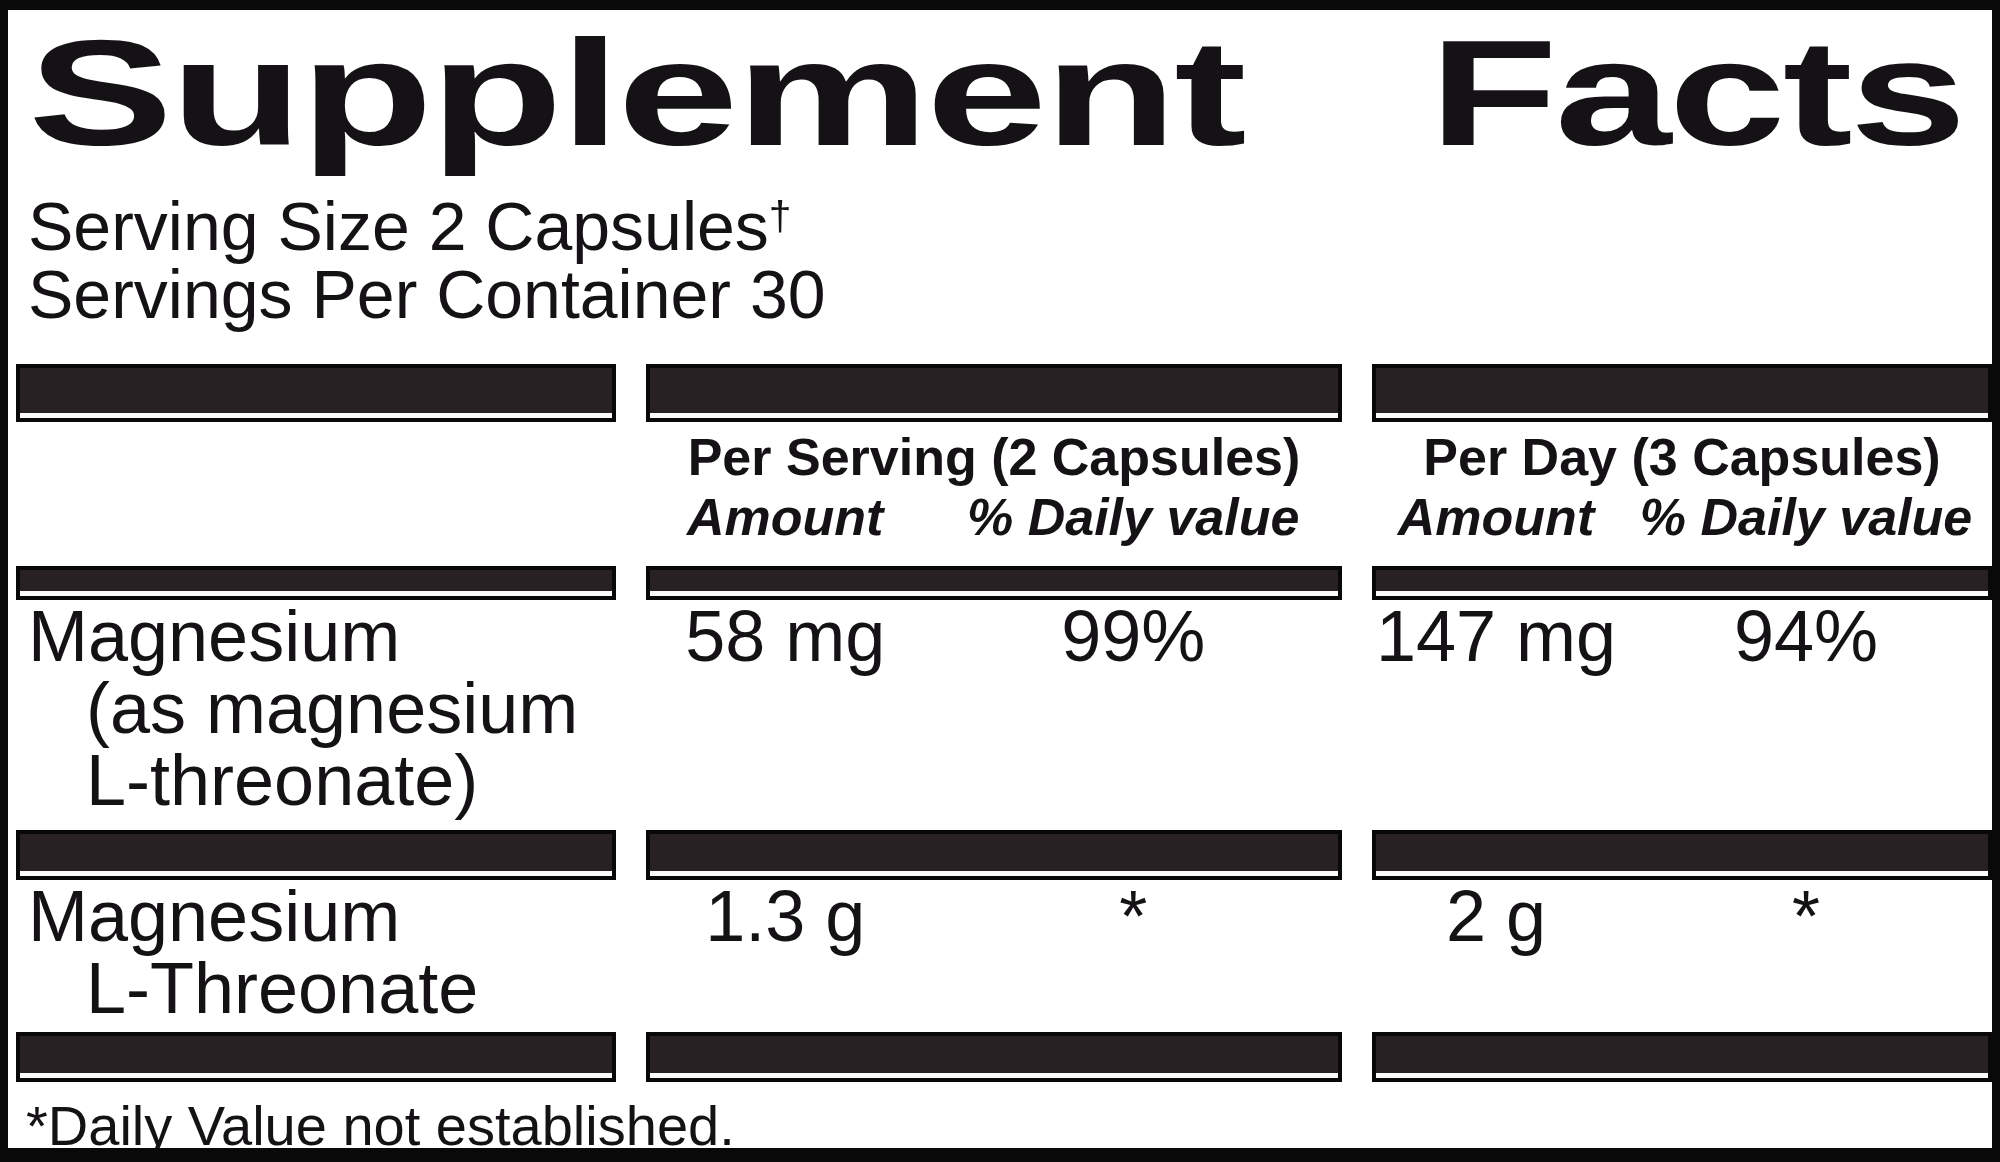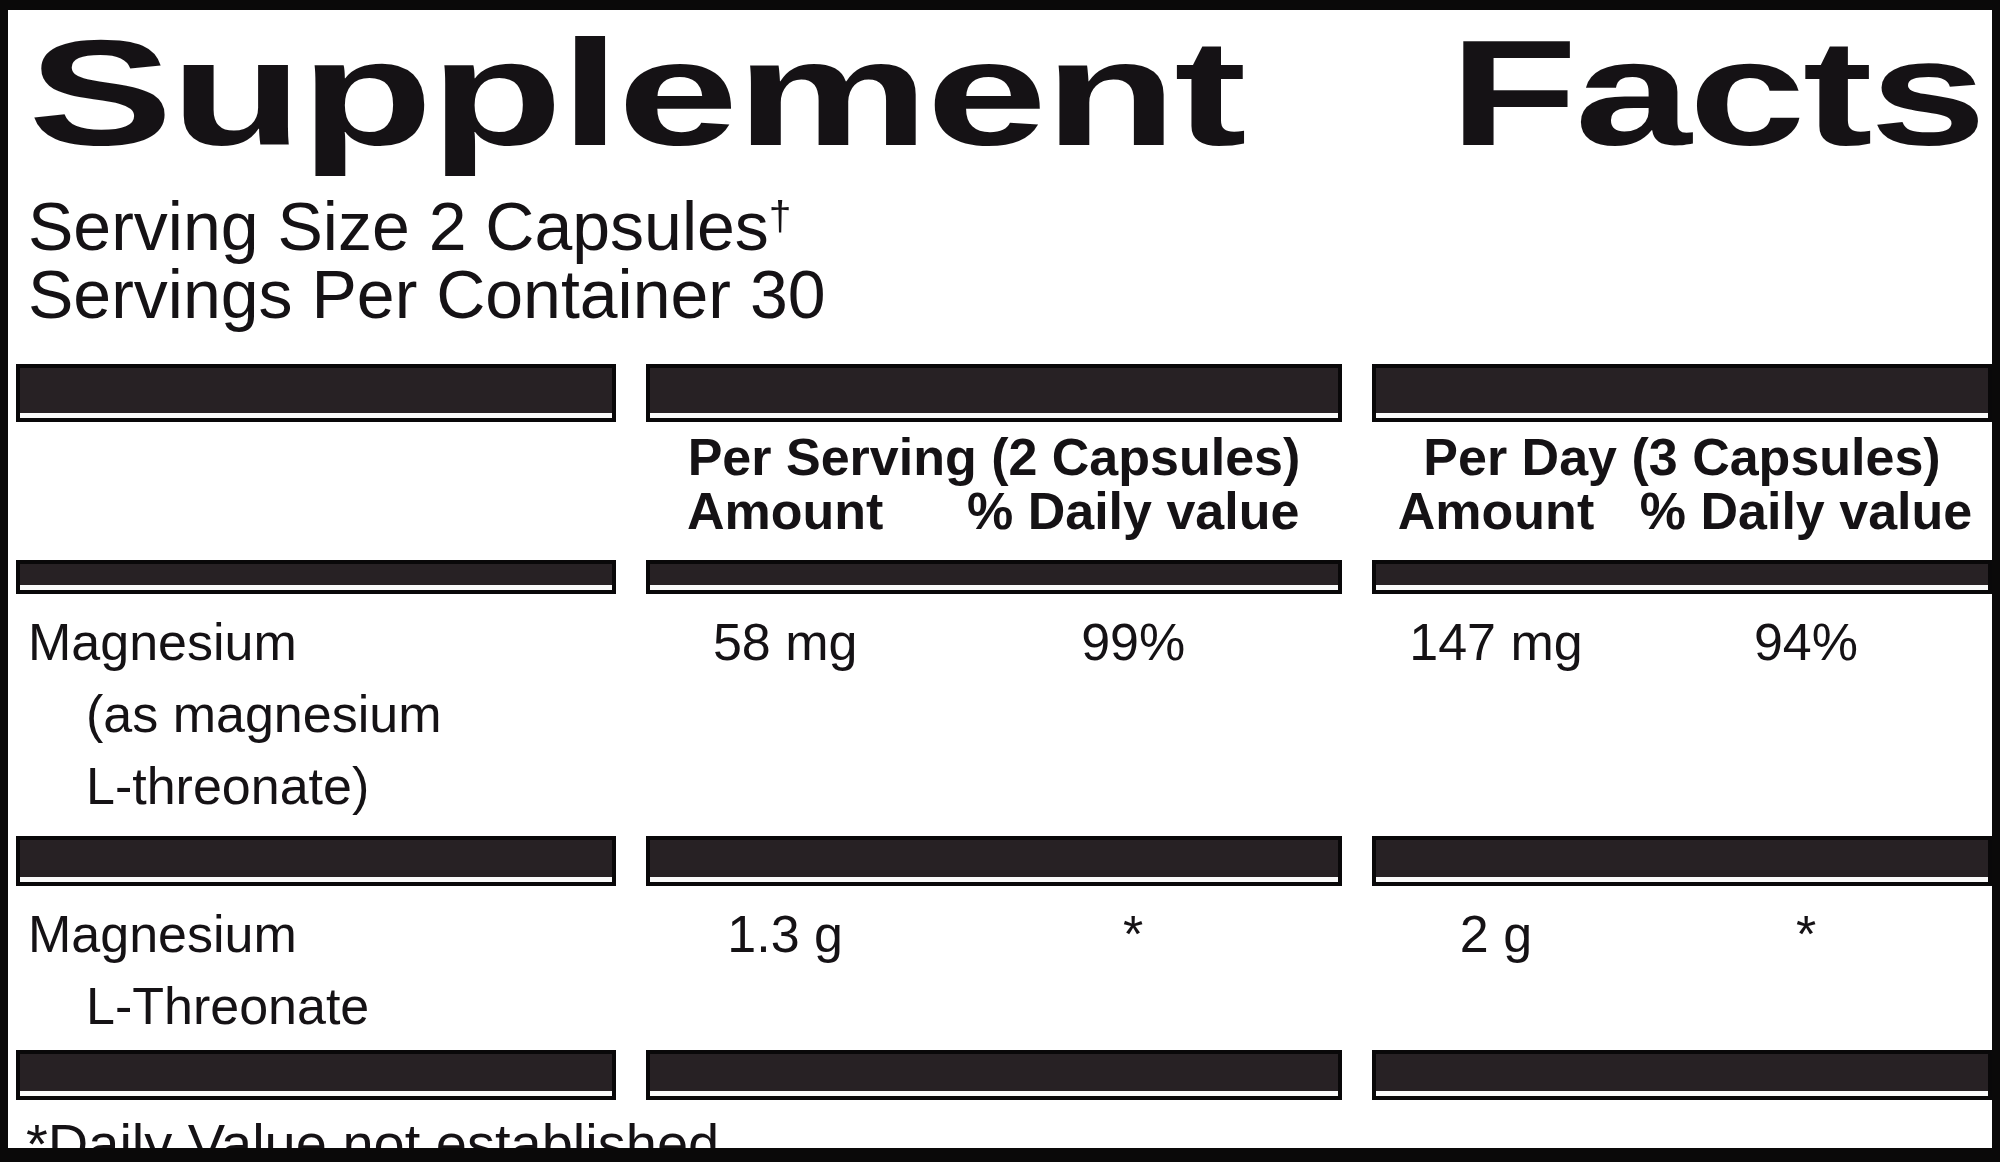--- a/index.html
+++ b/index.html
@@ -11,21 +11,21 @@
     border:8px solid #0a0909;
     border-top-width:10px;
     border-bottom-width:14px;
     font-family:"Liberation Sans", sans-serif;
     color:#151215;
     overflow:hidden;
   }
   
   .title-row{
     display:flex;justify-content:space-between;align-items:flex-start;
-    margin:4px 8px 0 20px;
+    margin:4px 28px 0 20px;
     font-size:150px;font-weight:bold;line-height:158px;
     letter-spacing:-2px;
     white-space:nowrap;
   }
   .title-word-left{display:inline-block;transform:scaleX(1.45);transform-origin:left center;}
   .title-word-right{display:inline-block;transform:scaleX(1.40);transform-origin:right center;}
   
   .serving-info{margin:10px 14px 0 20px;font-size:68px;line-height:68px;}
   .serving-line{white-space:nowrap;}
   .dagger{font-size:60%;vertical-align:30%;}
@@ -47,24 +47,24 @@
   .bars-1 .bar{height:58px;}
   .bars-2{margin-top:22px;}
   .bars-2 .bar{height:34px;}
   .bars-3{margin-top:14px;}
   .bars-3 .bar{height:50px;}
   .bars-4{margin-top:8px;}
   .bars-4 .bar{height:50px;}
   
   .header-row{margin-top:8px;font-weight:bold;font-size:52px;line-height:54px;}
   .group-title{text-align:center;white-space:nowrap;}
-  .subheads{display:grid;grid-template-columns:40% 60%;margin-top:0;}
+  .subheads{display:grid;grid-template-columns:40% 60%;margin-top:6px;font-style:italic;}
   .subheads span{text-align:center;white-space:nowrap;}
   
-  .ingredient-row{margin-top:12px;font-size:52px;line-height:72px;}
+  .ingredient-row{margin-top:0;font-size:72px;line-height:72px;}
   .name-cell{padding-left:12px;}
   .name-line{white-space:nowrap;}
   .name-line.cont{padding-left:58px;}
   .value-cell{display:grid;grid-template-columns:40% 60%;align-items:start;}
   .value-cell span{text-align:center;white-space:nowrap;}
   
   .footnote{margin:12px 14px 0 18px;font-size:56px;line-height:64px;}
 </style>
 </head>
 <body>

